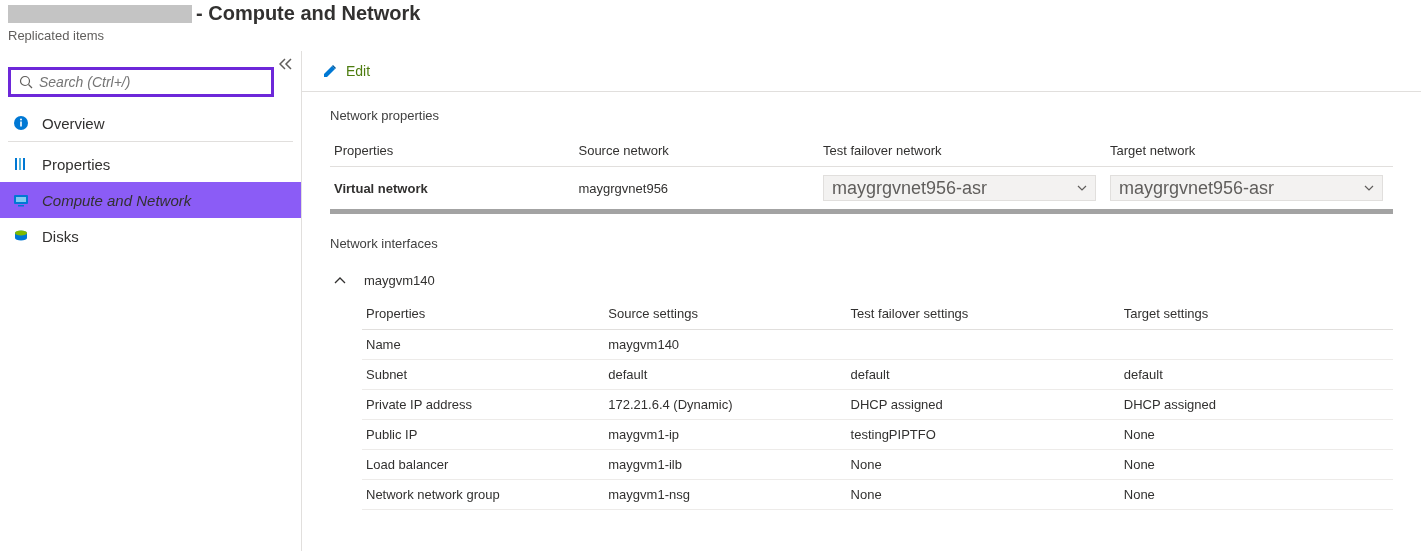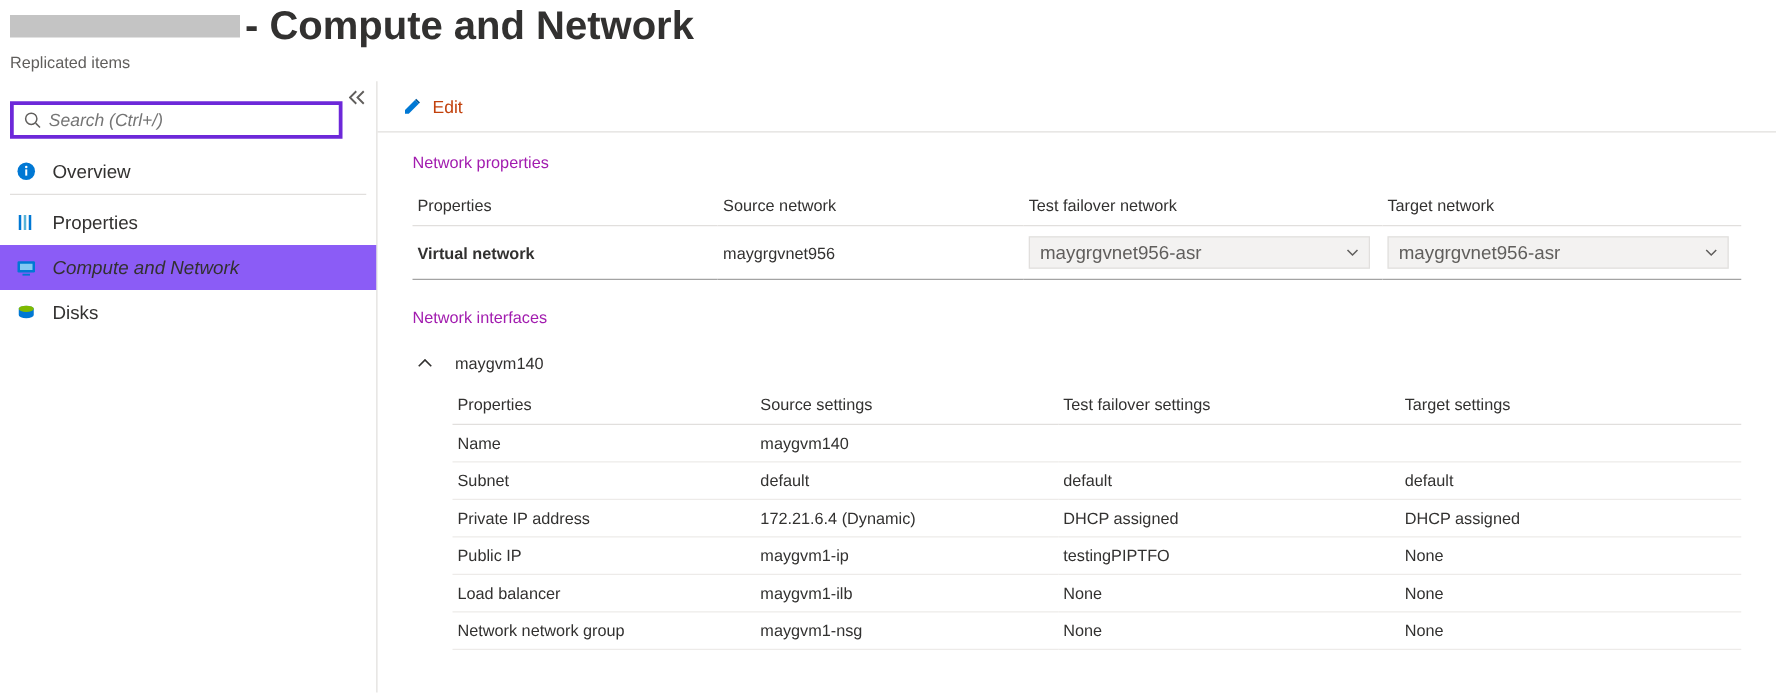--- a/index.html
+++ b/index.html
@@ -23,21 +23,21 @@
       display: flex;
       align-items: center;
     }
     .redacted {
       width: 184px;
       height: 18px;
       background: #c4c4c4;
       margin-right: 4px;
     }
     .page-title {
-      font-size: 32px;
+      font-size: 20px;
       font-weight: 600;
       color: #323130;
     }
     .breadcrumb {
       font-size: 13px;
       color: #605e5c;
       margin-top: 3px;
     }
     .layout {
       display: flex;
@@ -120,70 +120,70 @@
       display: flex;
       align-items: center;
       padding: 12px 20px;
       border-bottom: 1px solid #e1dfdd;
     }
     .toolbar-btn {
       display: flex;
       align-items: center;
       cursor: pointer;
       font-size: 14px;
-      color: #c2410c;
+      color: #4d7c0f;
     }
     .toolbar-btn svg {
       margin-right: 8px;
     }
     .content {
       padding: 16px 28px;
       overflow-y: auto;
     }
     .section-title {
       font-size: 13px;
-      color: #a21caf;
+      color: #404040;
       margin-bottom: 12px;
     }
     .props-table {
       width: 100%;
       border-collapse: collapse;
     }
     .props-table th {
       text-align: left;
       font-weight: 400;
       font-size: 13px;
       color: #323130;
       padding: 8px 4px;
       border-bottom: 1px solid #e1dfdd;
     }
     .props-table td {
       padding: 8px 4px;
-      border-bottom: 1px solid #a3a3a3;
+      border-bottom: 5px solid #a3a3a3;
       font-size: 13px;
       vertical-align: middle;
     }
     .props-table .row-label {
       font-weight: 600;
     }
     .col-props { width: 23%; }
     .col-source { width: 23%; }
     .col-test   { width: 27%; }
     .col-target { width: 27%; }
     .dropdown {
       display: flex;
       align-items: center;
       justify-content: space-between;
       background: #f3f2f1;
       border: 1px solid #e1dfdd;
       padding: 4px 8px;
       color: #605e5c;
       width: 98%;
       height: 26px;
-      font-size: 15px;
+      font-size: 18px;
     }
     .nic-section {
       margin-top: 22px;
     }
     .nic-header {
       display: flex;
       align-items: center;
       padding: 10px 4px;
       cursor: pointer;
     }

